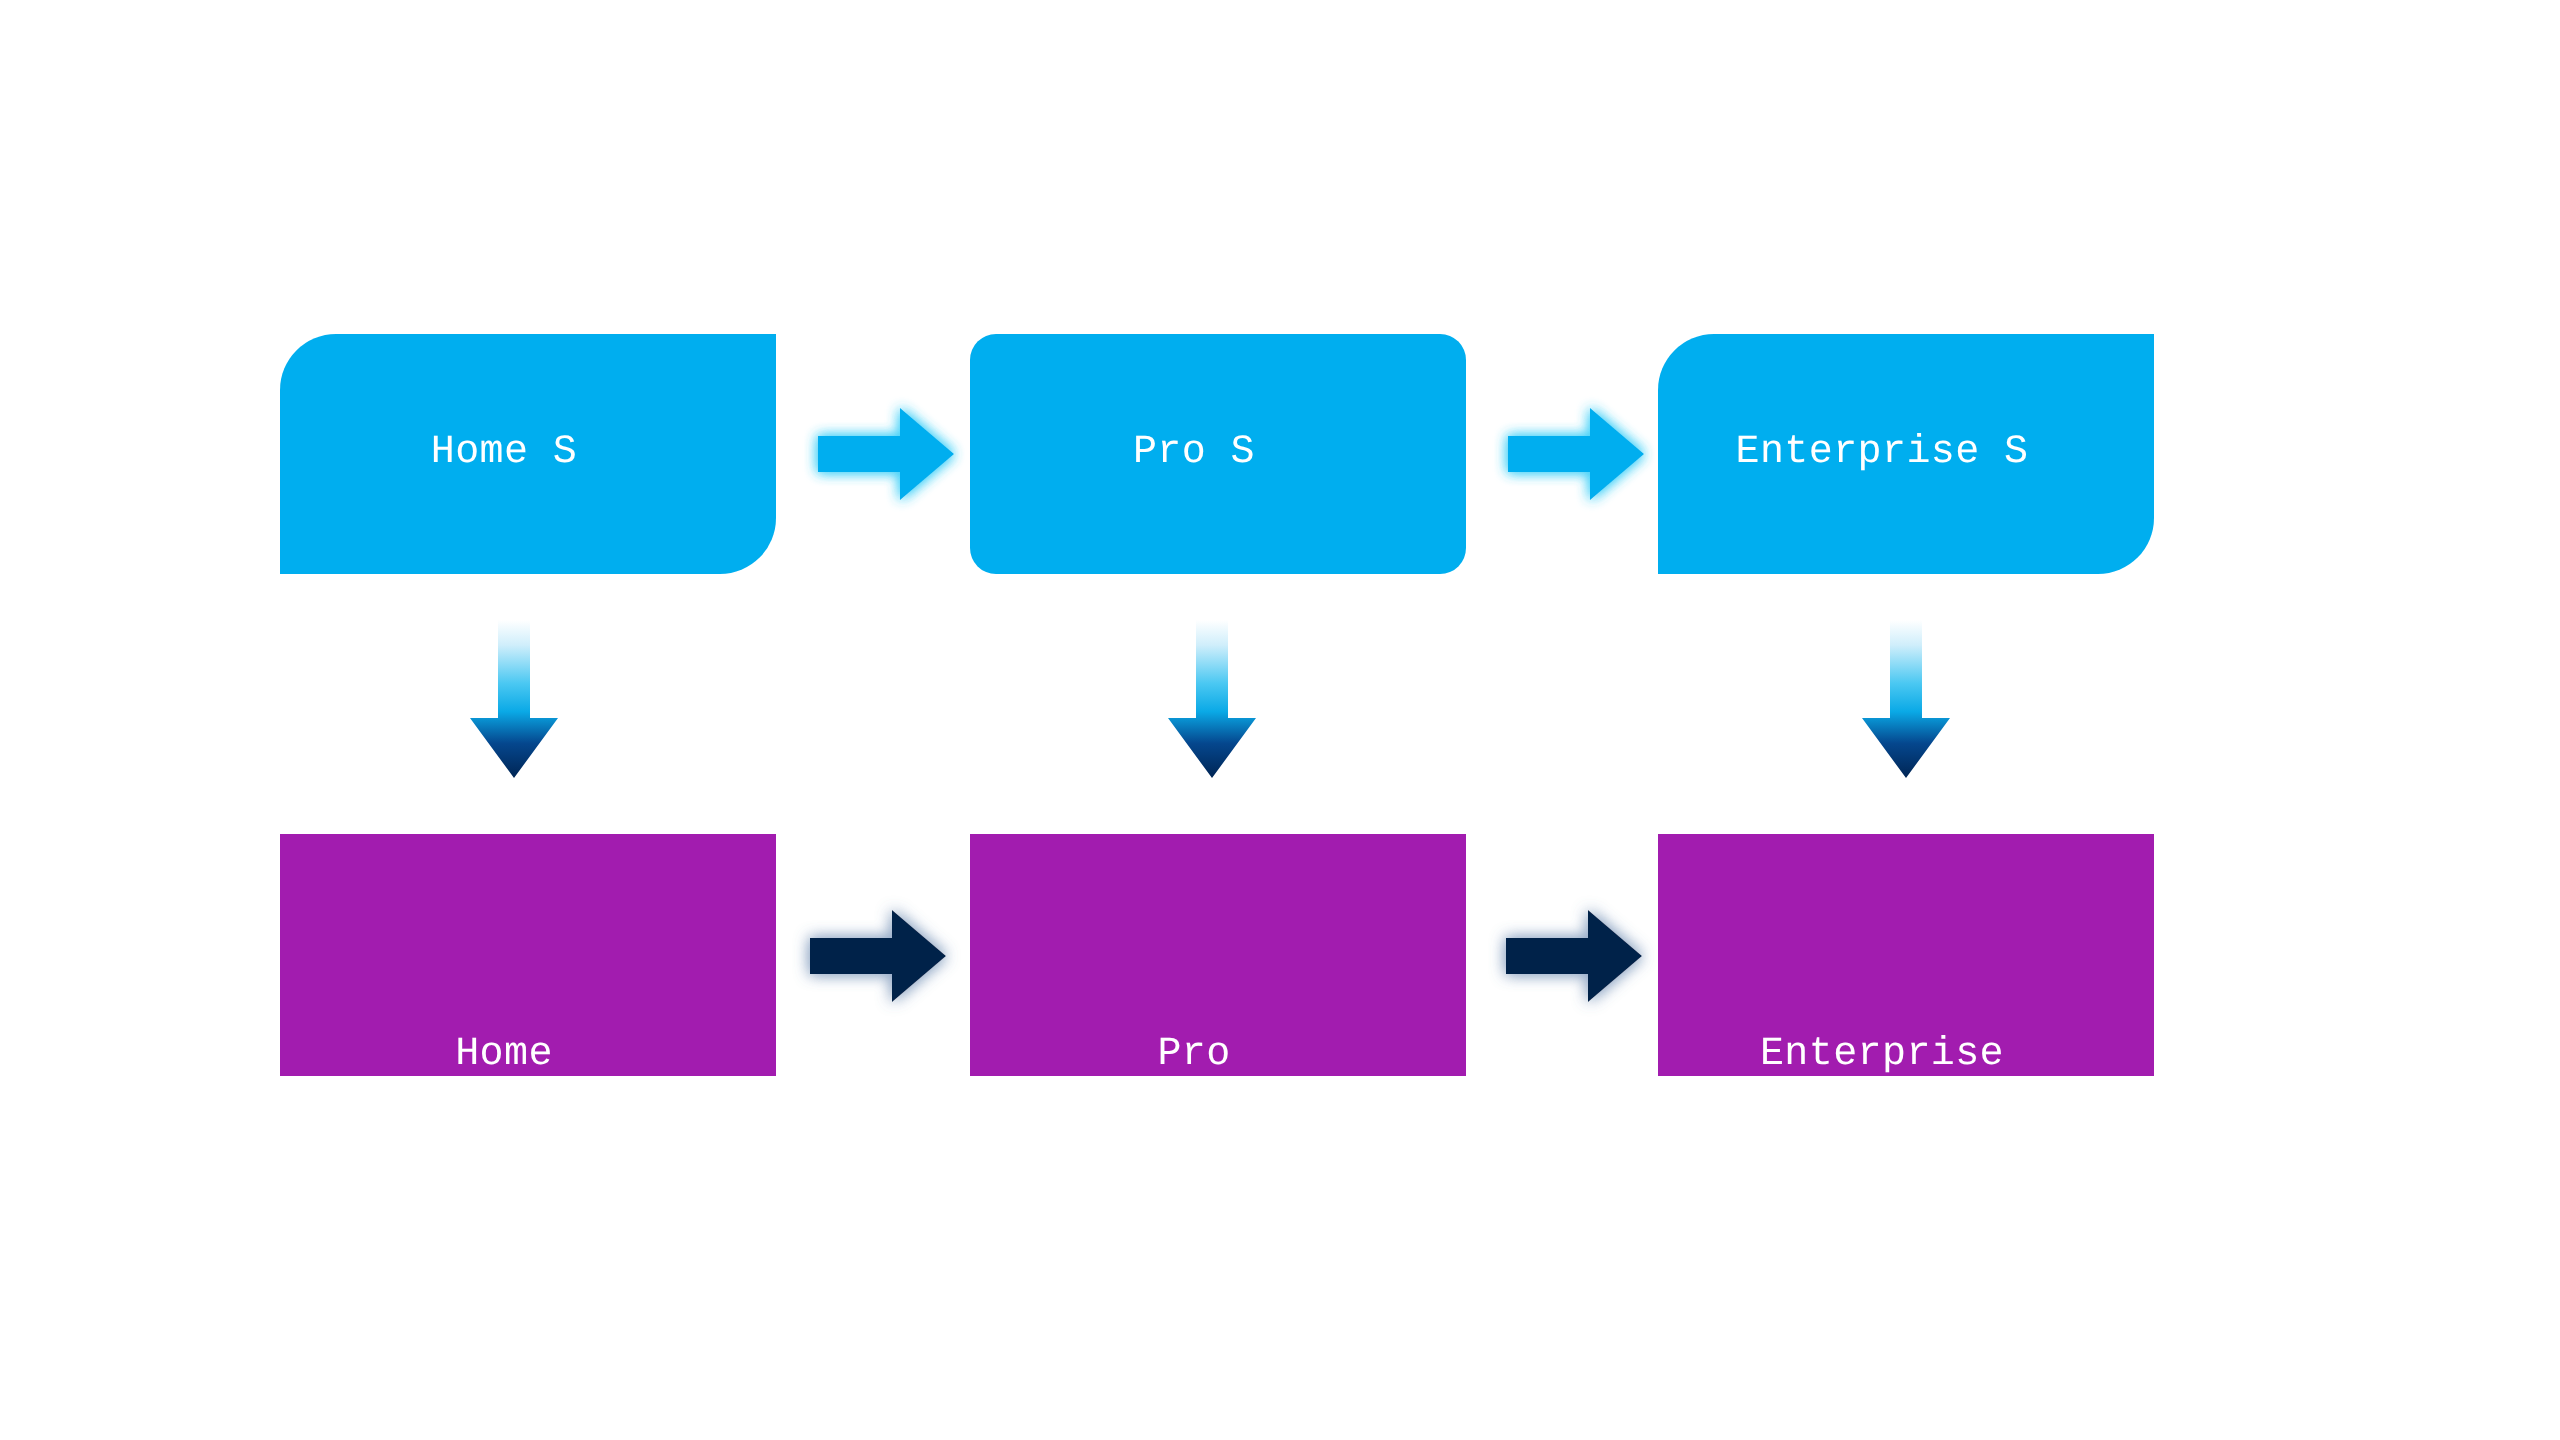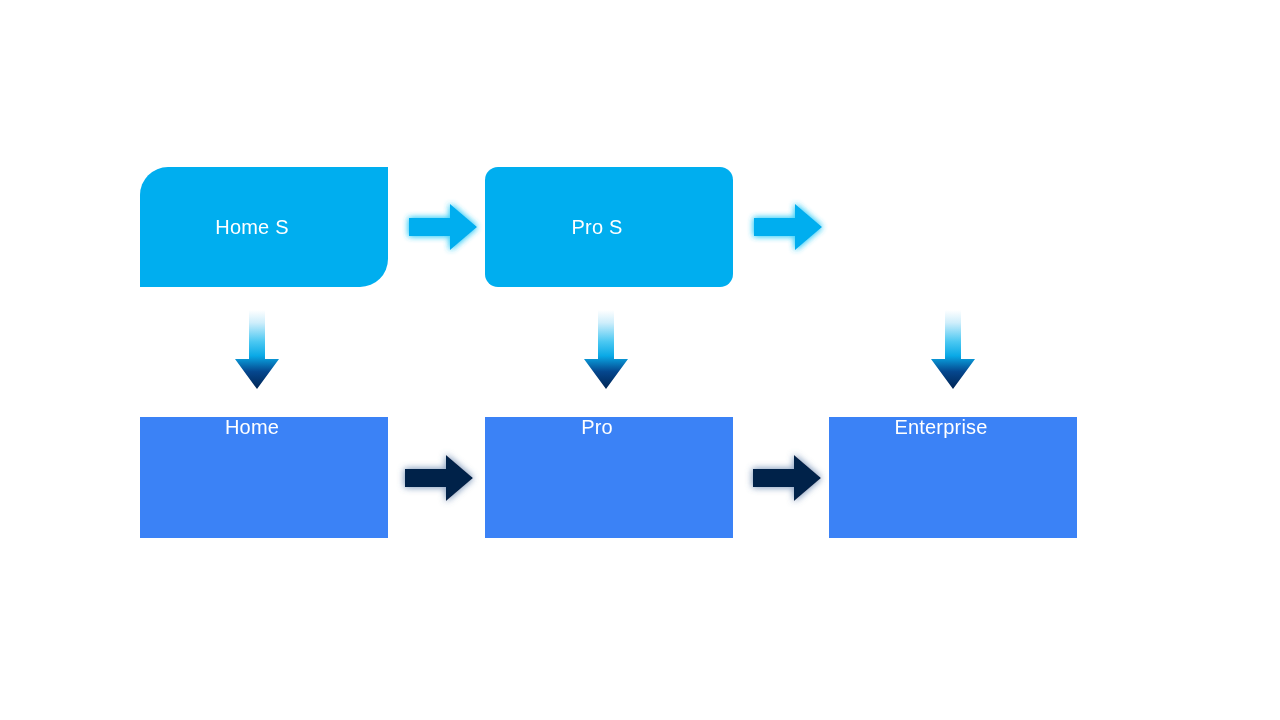--- a/index.html
+++ b/index.html
@@ -11,20 +11,21 @@
     height: 720px;
     background: #ffffff;
     font-family: "Liberation Sans", sans-serif;
     overflow: hidden;
   }
   #stage {
     position: relative;
     width: 1280px;
     height: 720px;
     background: #ffffff;
+    font-family: Liberation Mono, monospace;
   }
 
   
   .node-top {
     position: absolute;
     width: 248px;
     height: 120px;
     background: #00aeef;
     border-radius: 28px 0 28px 0;
     display: flex;
@@ -40,24 +41,24 @@
     line-height: 1;
     position: relative;
     left: -12px;
   }
 
   
   .node-bottom {
     position: absolute;
     width: 248px;
     height: 121px;
-    background: #3b82f6;
+    background: #a21caf;
     border-radius: 0;
     display: flex;
-    align-items: flex-start;
+    align-items: flex-end;
     justify-content: center;
     box-sizing: border-box;
   }
   .node-bottom .node-label {
     color: #ffffff;
     font-size: 20px;
     font-weight: 400;
     letter-spacing: 0.2px;
     line-height: 1;
     position: relative;
@@ -96,20 +97,23 @@
 <div id="stage">
 
   <div class="node-top" style="left:140px; top:167px;">
     <span class="node-label">Home S</span>
   </div>
 
   <div class="node-top" style="left:485px; top:167px;border-radius:13px;">
     <span class="node-label">Pro S</span>
   </div>
 
+  <div class="node-top" style="left:829px; top:167px;">
+    <span class="node-label">Enterprise S</span>
+  </div>
 
   <div class="arrow-right" style="left:408px; top:199px;">
     <svg viewBox="0 0 70 56" xmlns="http://www.w3.org/2000/svg">
       <defs>
         <filter id="glowCyan1" x="-60%" y="-60%" width="220%" height="220%">
           <feGaussianBlur stdDeviation="3.2" result="b"></feGaussianBlur>
           <feFlood flood-color="#45d1f8" flood-opacity="0.95" result="c"></feFlood>
           <feComposite in="c" in2="b" operator="in" result="g"></feComposite>
           <feMerge>
             <feMergeNode in="g"></feMergeNode>

